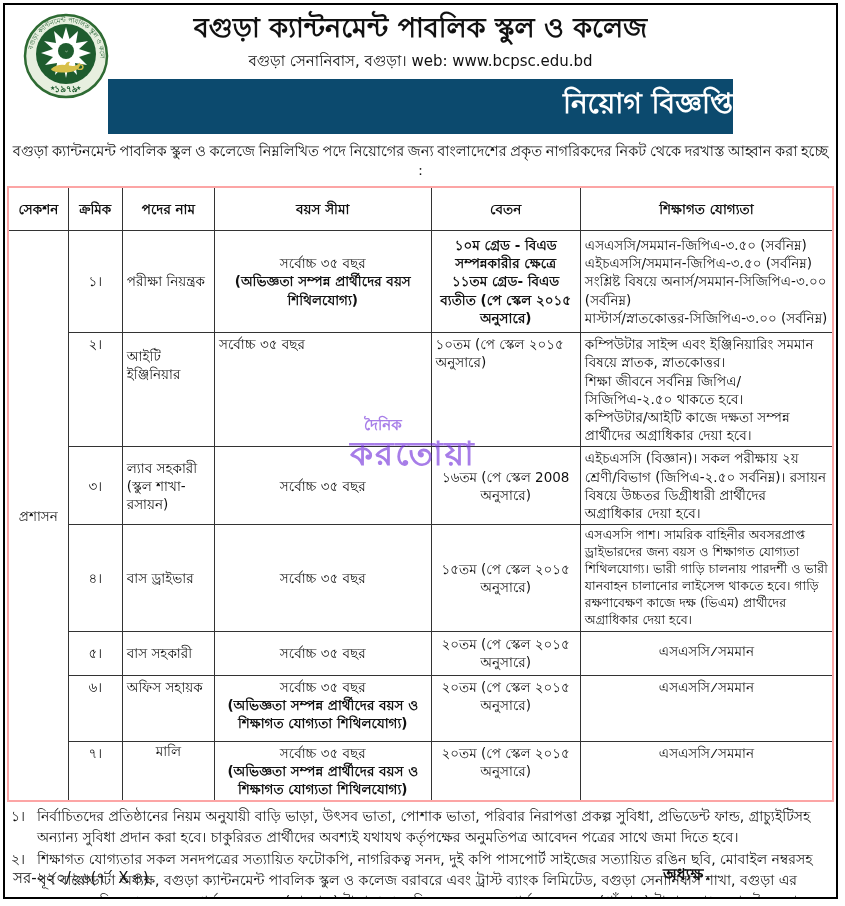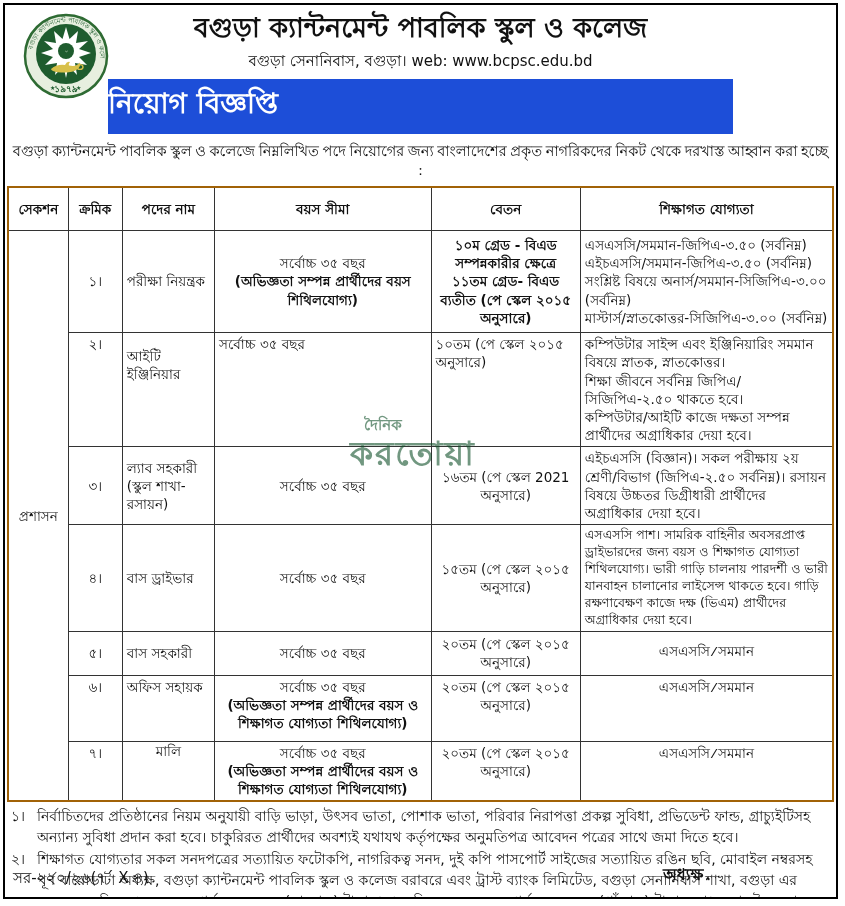--- a/index.html
+++ b/index.html
@@ -4,46 +4,46 @@
 <style>
   html,body{margin:0;padding:0;background:#fff;}
   body{width:845px;height:906px;position:relative;font-family:"DejaVu Sans",sans-serif;color:#111;}
   .doc{position:absolute;left:3px;top:3px;width:835px;height:896px;border:2px solid #000;box-sizing:border-box;background:#fff;overflow:hidden;}
 
   
   .header{position:relative;padding-top:7px;text-align:center;}
   .logo{position:absolute;left:16px;top:8px;width:90px;height:86px;}
   .title{font-size:27px;font-weight:bold;line-height:1.2;letter-spacing:0;}
   .subtitle{font-size:15px;margin-top:5px;}
-  .banner{width:625px;margin:5px auto 0;background:#1d4ed8;color:#fff;font-size:28px;font-weight:bold;text-align:left;padding:3px 0 5px;}
+  .banner{width:625px;margin:5px auto 0;background:#0c4a6e;color:#fff;font-size:28px;font-weight:bold;text-align:right;padding:3px 0 5px;}
 
   .intro{font-size:14.5px;margin:8px 6px 6px;text-align:center;line-height:1.3;font-family:Liberation Serif, serif;}
 
   
-  table.recruit{border-collapse:collapse;table-layout:fixed;margin:2px 0 0 2px;width:827px;border:2px solid #a16207;}
+  table.recruit{border-collapse:collapse;table-layout:fixed;margin:2px 0 0 2px;width:827px;border:2px solid #fca5a5;}
   table.recruit th, table.recruit td{border:1px solid #333;font-size:13.5px;padding:2px 4px;vertical-align:middle;line-height:1.35;}
   table.recruit th{font-weight:bold;text-align:center;height:38px;}
   th.qual-h{text-align:left;padding-left:6px;}
   col.c-section{width:60px;}col.c-serial{width:54px;}col.c-post{width:92px;}
   col.c-age{width:216px;}col.c-salary{width:149px;}col.c-qual{width:252px;}
   .section-cell{text-align:center;font-size:14px;}
   .serial{text-align:center;}
   .post{text-align:left;padding-left:5px;}
   .post.center{text-align:center;font-family:Liberation Mono, monospace;}
   .age{text-align:center;}
   .age-note{font-weight:bold;}
   .salary{text-align:center;}
   .qual{text-align:left;white-space:pre-line;padding-left:6px;}
   .qual.center{text-align:center;white-space:normal;font-family:Liberation Mono, monospace;}
   tr.vtop td{vertical-align:top;}
   td.left-age{text-align:left;padding-left:10px;}
   td.left-sal{text-align:left;padding-left:8px;}
 
   
-  .watermark{position:absolute;left:345px;top:408px;color:#14532d;opacity:.6;text-align:left;pointer-events:none;}
+  .watermark{position:absolute;left:345px;top:408px;color:#6d28d9;opacity:.6;text-align:left;pointer-events:none;}
   .watermark .wm1{font-size:15px;font-weight:bold;margin-left:14px;}
   .watermark .wm2{font-size:33px;font-weight:bold;letter-spacing:2px;line-height:.95;}
 
   
   .conditions{margin:4px 6px 0;}
   .cond-heading{font-weight:bold;font-size:15px;margin-bottom:2px;}
   .cond-item{display:flex;font-size:14px;line-height:1.5;margin-bottom:1px;}
   .cond-num{width:26px;flex:0 0 26px;}
   .cond-text{flex:1;text-align:left;}
 
@@ -128,21 +128,21 @@
       <td class="left-sal">১০তম (পে স্কেল ২০১৫ অনুসারে)</td>
       <td class="qual">কম্পিউটার সাইন্স এবং ইঞ্জিনিয়ারিং সমমান বিষয়ে স্নাতক, স্নাতকোত্তর।
 শিক্ষা জীবনে সর্বনিম্ন জিপিএ/সিজিপিএ-২.৫০ থাকতে হবে।
 কম্পিউটার/আইটি কাজে দক্ষতা সম্পন্ন প্রার্থীদের অগ্রাধিকার দেয়া হবে।</td>
     </tr>
 
     <tr style="height:60px;">
       <td class="serial">৩।</td>
       <td class="post">ল্যাব সহকারী (স্কুল শাখা- রসায়ন)</td>
       <td class="age">সর্বোচ্চ ৩৫ বছর</td>
-      <td class="salary">১৬তম (পে স্কেল 2021 অনুসারে)</td>
+      <td class="salary">১৬তম (পে স্কেল 2008 অনুসারে)</td>
       <td class="qual" style="white-space:normal;">এইচএসসি (বিজ্ঞান)। সকল পরীক্ষায় ২য় শ্রেণী/বিভাগ (জিপিএ-২.৫০ সর্বনিম্ন)। রসায়ন বিষয়ে উচ্চতর ডিগ্রীধারী প্রার্থীদের অগ্রাধিকার দেয়া হবে।</td>
     </tr>
 
     <tr style="height:92px;">
       <td class="serial">৪।</td>
       <td class="post">বাস ড্রাইভার</td>
       <td class="age">সর্বোচ্চ ৩৫ বছর</td>
       <td class="salary">১৫তম (পে স্কেল ২০১৫ অনুসারে)</td>
       <td class="qual" style="white-space:normal;font-size:12.5px;">এসএসসি পাশ। সামরিক বাহিনীর অবসরপ্রাপ্ত ড্রাইভারদের জন্য বয়স ও শিক্ষাগত যোগ্যতা শিথিলযোগ্য। ভারী গাড়ি চালনায় পারদর্শী ও ভারী যানবাহন চালানোর লাইসেন্স থাকতে হবে। গাড়ি রক্ষণাবেক্ষণ কাজে দক্ষ (ভিএম) প্রার্থীদের অগ্রাধিকার দেয়া হবে।</td>
     </tr>

